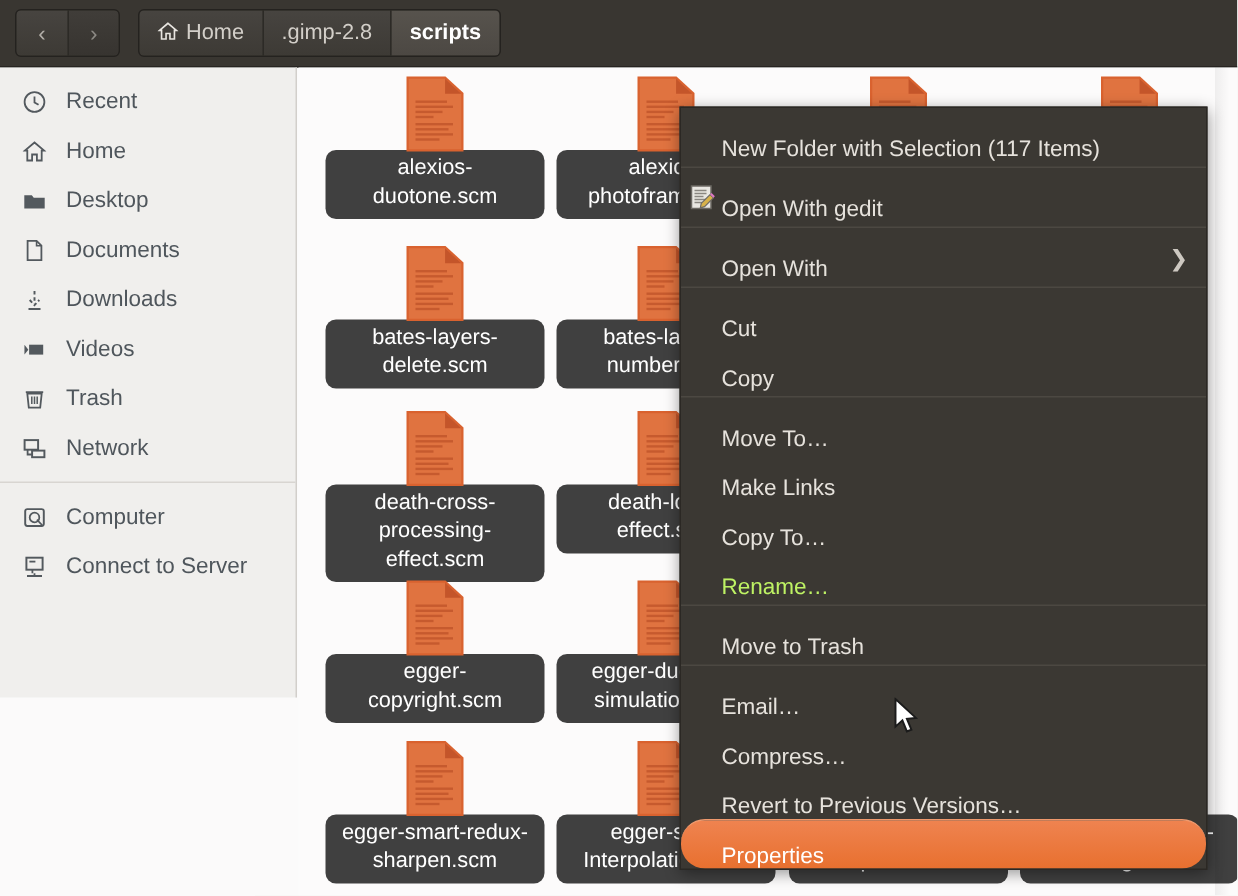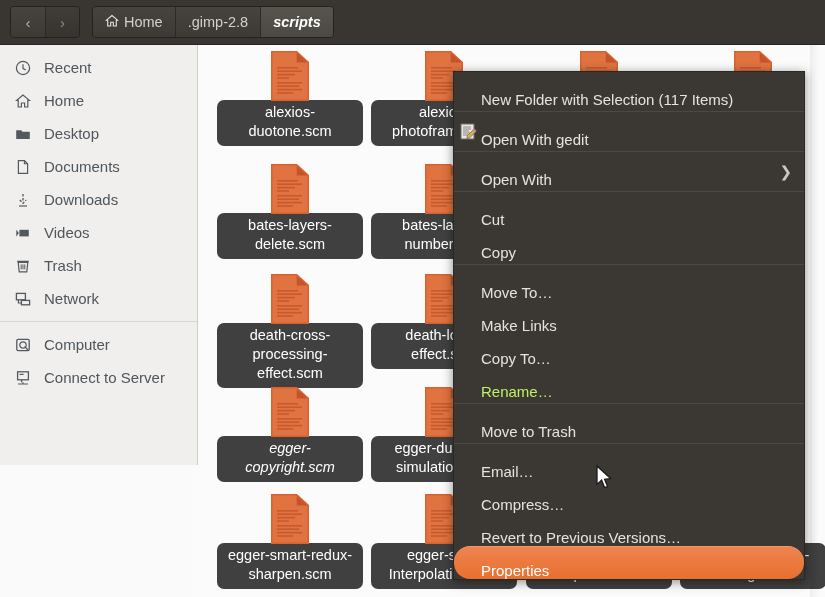--- a/index.html
+++ b/index.html
@@ -56,21 +56,20 @@
     color: #d3cfc9;
     font-size: 14.5px;
     border-left: 1px solid #2c2a26;
     white-space: nowrap;
   }
   .crumb:first-child { border-left: none; }
   .crumb.current {
     background: linear-gradient(#57534d, #4c4843);
     color: #ffffff;
     font-weight: bold;
-    font-style: italic;
   }
   .home-glyph { font-size: 14px; display: inline-block; }
 
   
   #sidebar {
     position: absolute; left: 0; top: 45px;
     width: 198px; height: 420px;
     background: #f0efed;
     border-right: 1px solid #d2cfcb;
     padding-top: 6px;
@@ -434,21 +433,21 @@
               <rect x="8" y="27.2" width="12" height="1.6"></rect>
               <rect x="8" y="32" width="25" height="1.6"></rect>
               <rect x="8" y="35.4" width="22" height="1.6"></rect>
               <rect x="8" y="38.8" width="25" height="1.6"></rect>
               <rect x="8" y="42.2" width="16" height="1.6"></rect>
             </g>
           </svg>
         </div>
         <div class="fname">death-lomo-effect.scm</div>
       </div>
-      <div class="cell" style="left: 16px; top: 341px; font-style: italic;">
+      <div class="cell" style="left: 16px; top: 341px;">
         <div class="doc-icon">
           <svg width="42" height="52" viewBox="0 0 42 52">
             <path d="M2 1h26l12 11v39H2z" fill="#d9622f"></path>
             <path d="M3.5 2.5h24.2l10.8 10v37H3.5z" fill="#e07340"></path>
             <path d="M27.7 2.5v10h10.8z" fill="#c4552a"></path>
             <g fill="#c2562b" opacity="0.85">
               <rect x="8" y="17" width="21" height="1.6"></rect>
               <rect x="8" y="20.4" width="25" height="1.6"></rect>
               <rect x="8" y="23.8" width="18" height="1.6"></rect>
               <rect x="8" y="27.2" width="12" height="1.6"></rect>

